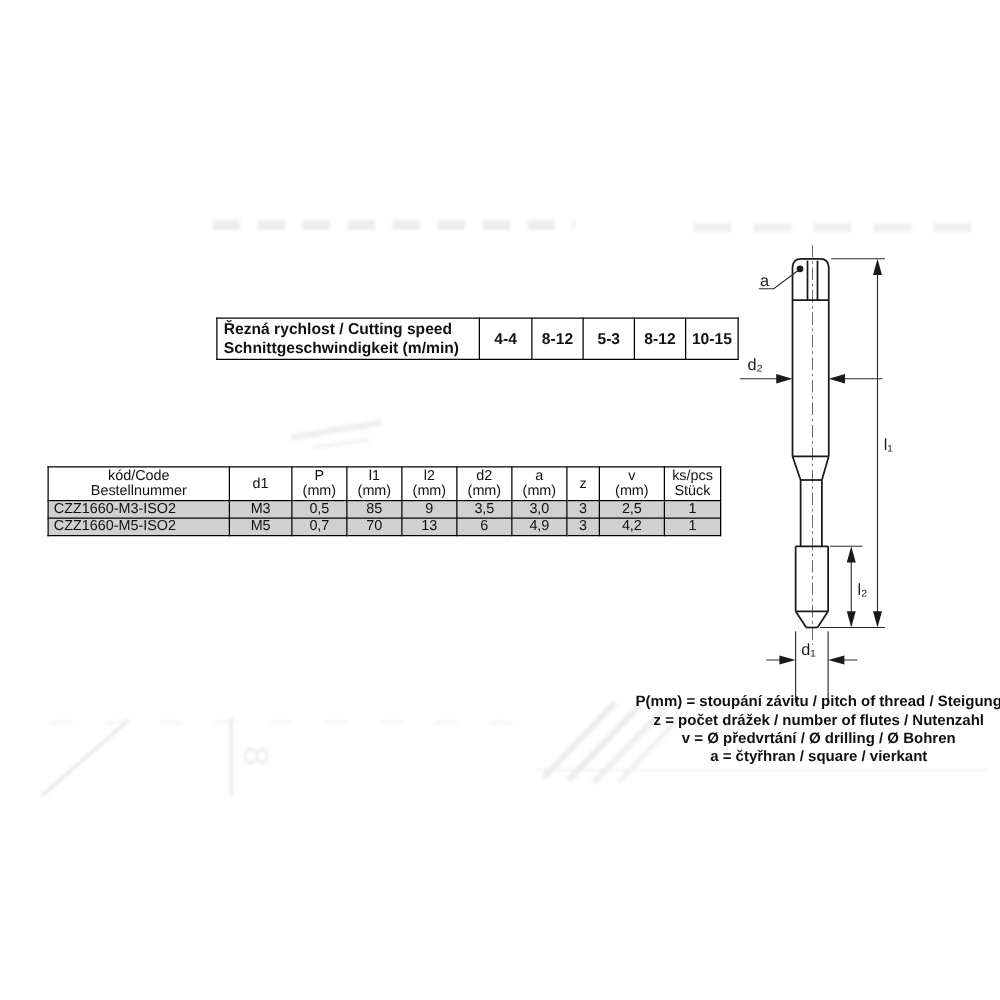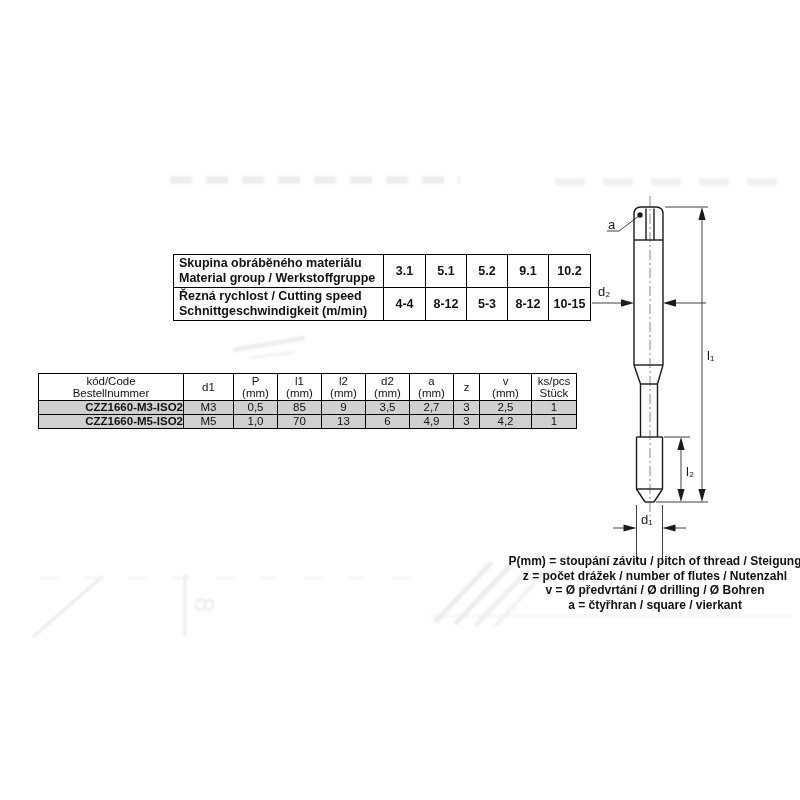--- a/index.html
+++ b/index.html
@@ -12,21 +12,21 @@
   .t1{position:absolute;left:173px;top:254px;z-index:2;border-collapse:collapse;table-layout:fixed;background:#fff;}
   .t1 td{border:1.6px solid #000;font-weight:bold;font-size:12.5px;color:#111;
          text-align:center;padding:0;height:32px;}
   .t1 td.lbl{text-align:left;padding-left:5px;line-height:15px;}
   
   .t2{position:absolute;left:38px;top:373px;z-index:2;border-collapse:collapse;table-layout:fixed;
       font-size:11.5px;background:#fff;}
   .t2 th,.t2 td{border:1px solid #000;padding:0;text-align:center;font-weight:normal;color:#111;}
   .t2 th{height:26px;line-height:12px;vertical-align:middle;}
   .t2 td{height:12.8px;line-height:12.8px;}
-  .t2 td.code{text-align:right;padding-left:4px;font-weight:bold;}
+  .t2 td.code{text-align:left;padding-left:4px;}
   .t2 tr.shaded td{background:#d0d0d0;}
   
   .legend{position:absolute;left:440px;top:554px;width:430px;z-index:2;text-align:center;
           font-weight:bold;font-size:12px;line-height:14.5px;color:#111;}
 </style>
 </head>
 <body>
 
 <div class="page">
 
@@ -105,31 +105,20 @@
       <col style="width:210px">
         <col style="width:42px">
         <col style="width:41px">
       <col style="width:41px">
         <col style="width:41px">
         <col style="width:42px">
     </colgroup>
     <tbody id="matBody">
         <tr>
           <td class="lbl">
-            <div>Skupina obráběného materiálu</div>
-            <div>Material group / Werkstoffgruppe</div>
-          </td>
-          <td>3.1</td>
-          <td>5.1</td>
-          <td>5.2</td>
-          <td>9.1</td>
-          <td>10.2</td>
-        </tr>
-        <tr>
-          <td class="lbl">
             <div>Řezná rychlost / Cutting speed</div>
             <div>Schnittgeschwindigkeit (m/min)</div>
           </td>
           <td>4-4</td>
           <td>8-12</td>
           <td>5-3</td>
           <td>8-12</td>
           <td>10-15</td>
         </tr>
       </tbody>
@@ -191,29 +180,29 @@
         </tr>
       </thead>
     <tbody id="prodBody">
         <tr class="shaded">
           <td class="code">CZZ1660-M3-ISO2</td>
           <td>M3</td>
           <td>0,5</td>
           <td>85</td>
           <td>9</td>
           <td>3,5</td>
-          <td>2,7</td>
+          <td>3,0</td>
           <td>3</td>
           <td>2,5</td>
           <td>1</td>
         </tr>
         <tr class="shaded">
           <td class="code">CZZ1660-M5-ISO2</td>
           <td>M5</td>
-          <td>1,0</td>
+          <td>0,7</td>
           <td>70</td>
           <td>13</td>
           <td>6</td>
           <td>4,9</td>
           <td>3</td>
           <td>4,2</td>
           <td>1</td>
         </tr>
       </tbody>
   </table>

